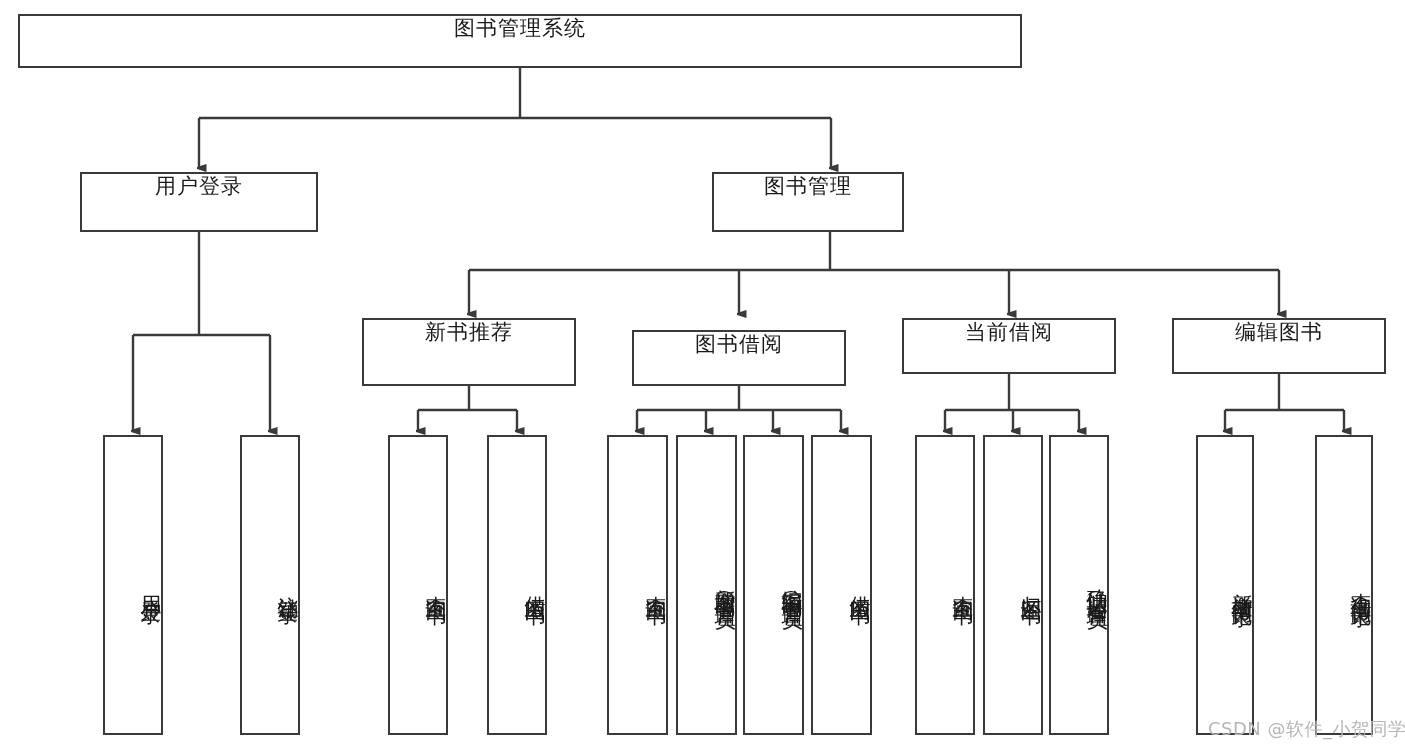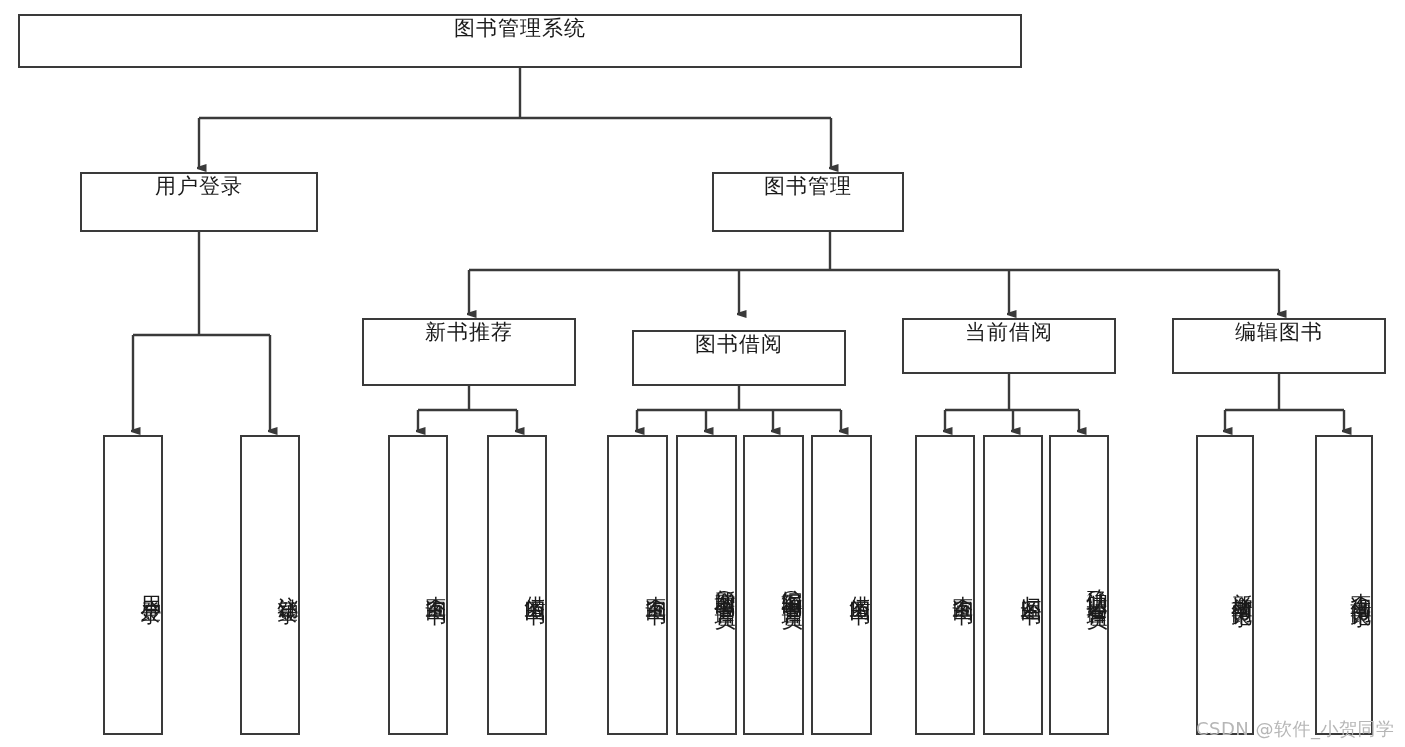--- a/index.html
+++ b/index.html
@@ -46,20 +46,21 @@
     letter-spacing: 3px;
     line-height: 1.0;
     padding: 4px 0;
   }
   .watermark {
     position: absolute;
     font-size: 18px;
     color: #b6b6b6;
     white-space: nowrap;
     letter-spacing: 0.5px;
+    margin-left: 12px;
   }
 </style>
 </head>
 <body>
 
 <div id="canvas">
 
   <svg id="edges" viewBox="0 0 1405 747" xmlns="http://www.w3.org/2000/svg">
     <defs>
       <marker id="arrow" markerWidth="10" markerHeight="10" refX="4.5" refY="7.5" orient="auto" markerUnits="userSpaceOnUse">

